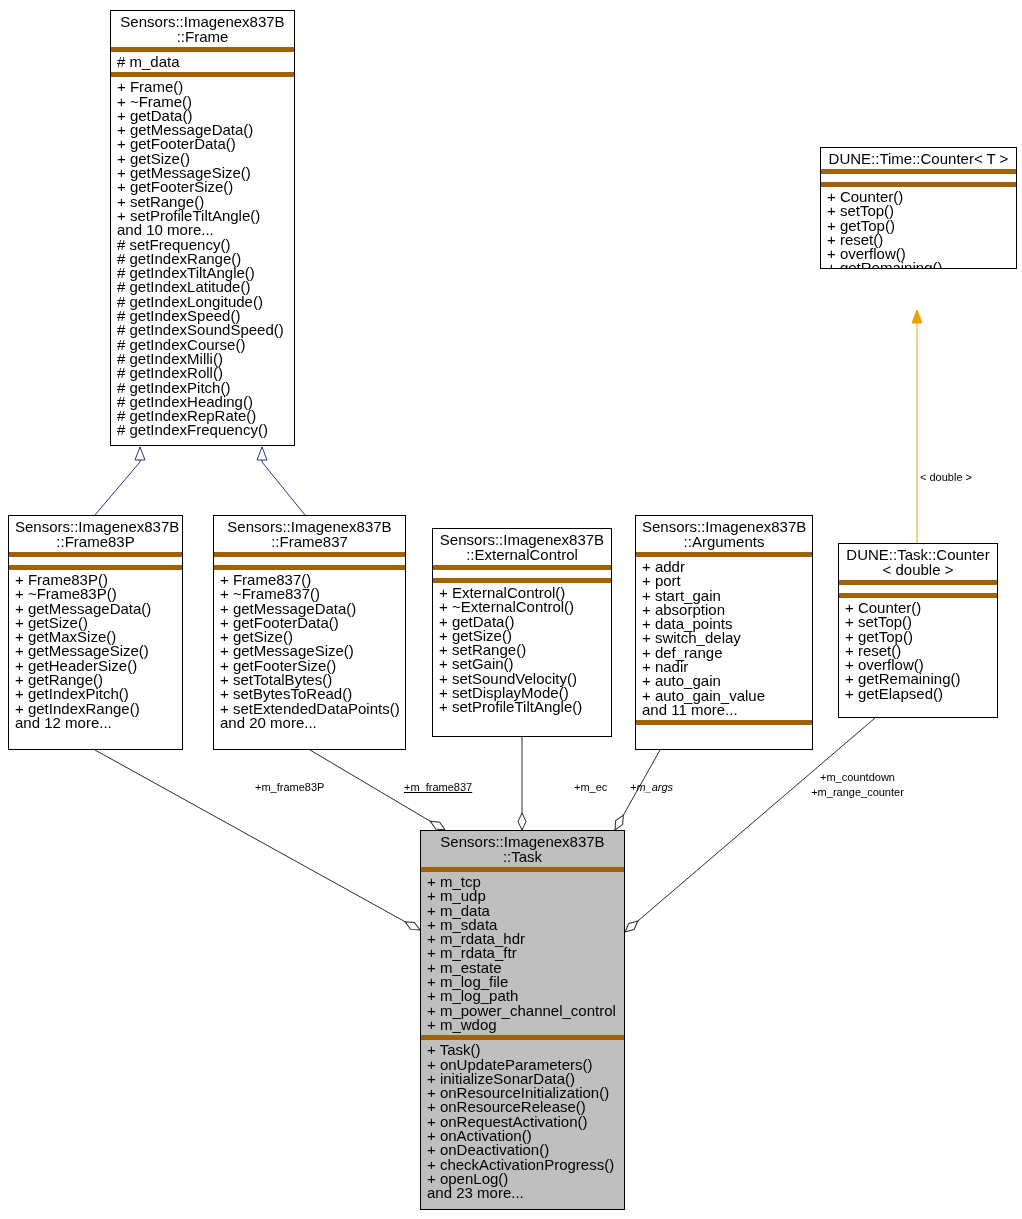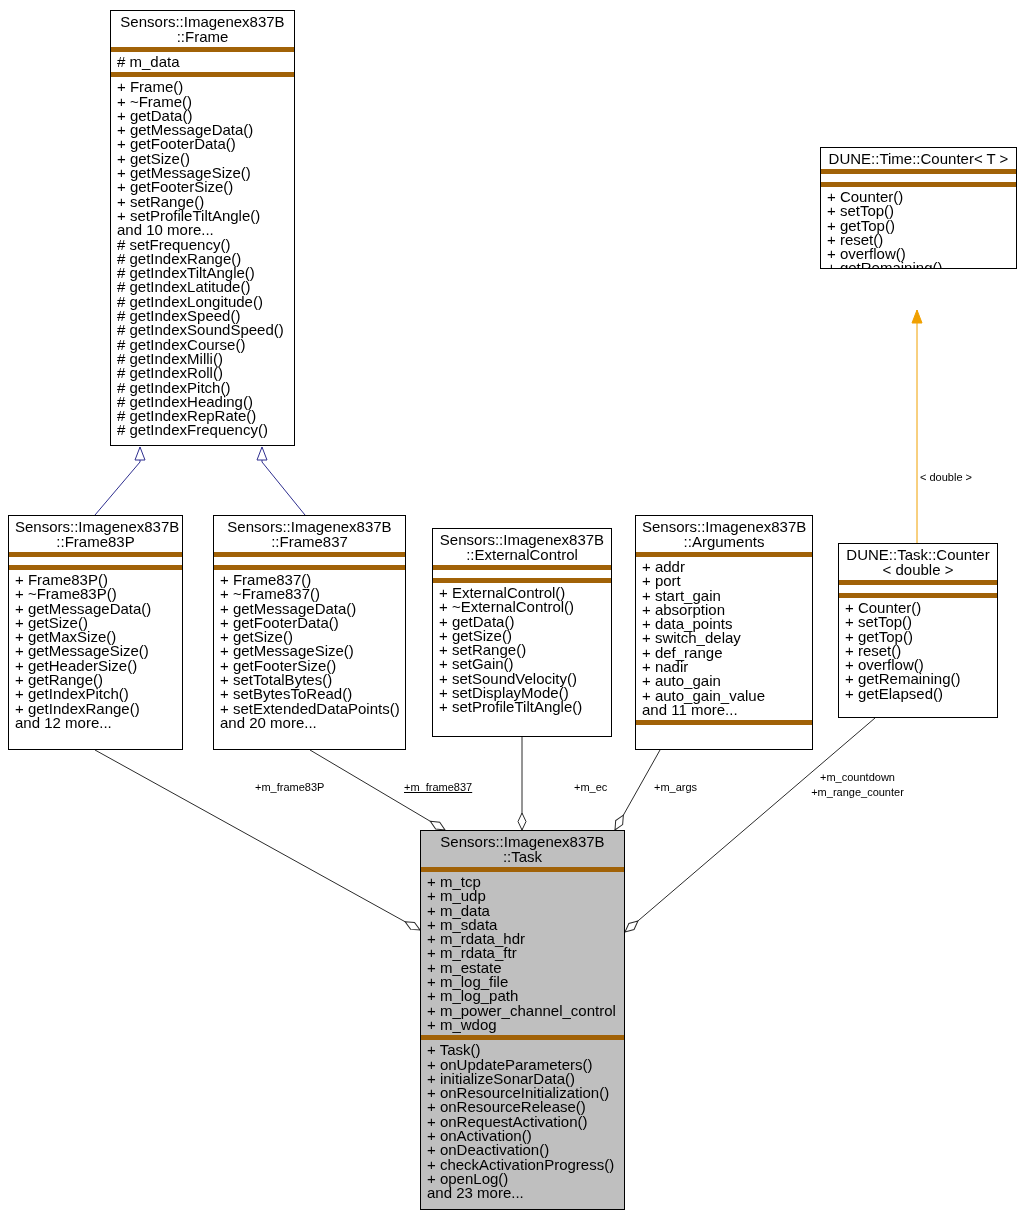--- a/index.html
+++ b/index.html
@@ -268,18 +268,18 @@
 </div>
 
 <div class="edge-label" style="left:920px; top:470px;">&lt; double &gt;</div>
 
 <div class="edge-label" style="left:255px; top:780px;text-align:right;">+m_frame83P</div>
 
 <div class="edge-label" style="left:404px; top:780px;text-decoration:underline;">+m_frame837</div>
 
 <div class="edge-label" style="left:527px; top:780px;margin-left:47px;">+m_ec</div>
 
-<div class="edge-label" style="left:654px; top:780px;">+m_args</div>
+<div class="edge-label" style="left:630px; top:780px;font-style:italic;">+m_args</div>
 
 <div class="edge-label center" style="left:790px; top:770px; width:135px;">
   <div>+m_countdown</div>
   <div>+m_range_counter</div>
 </div>
 
 </body></html>

